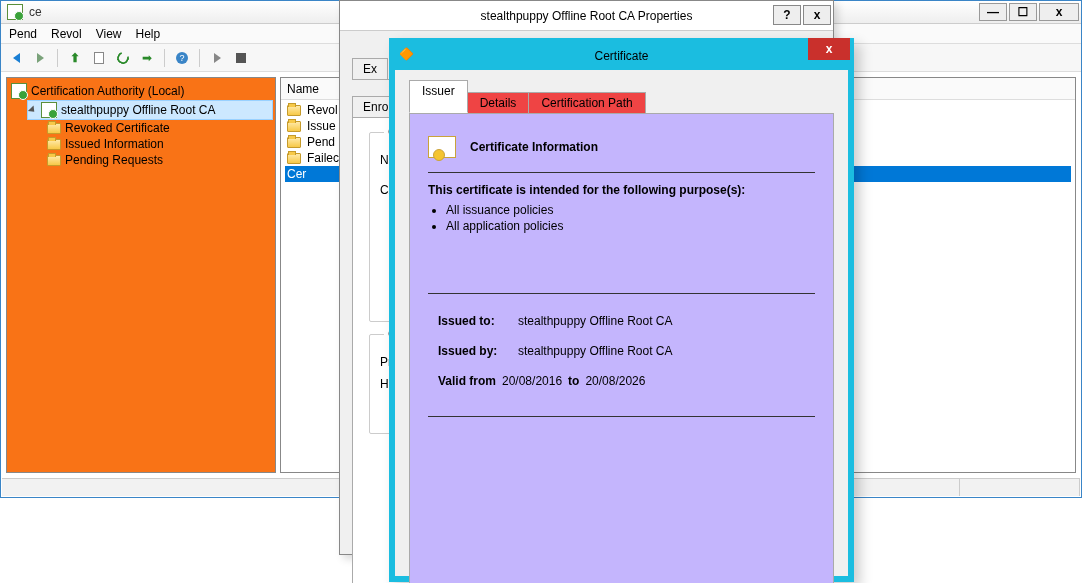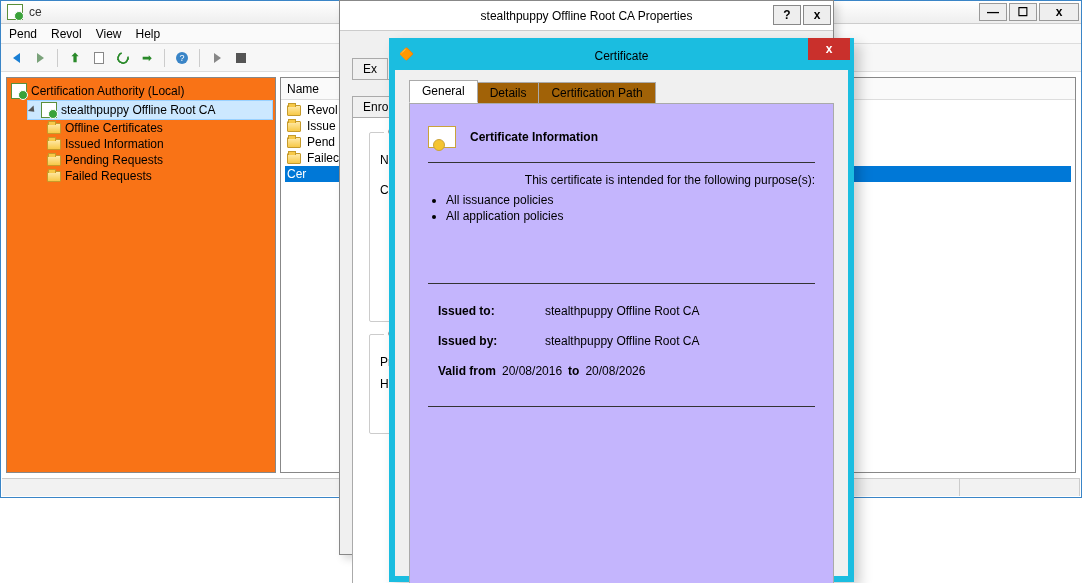--- a/index.html
+++ b/index.html
@@ -51,32 +51,32 @@
   .row-kv { display:flex; gap:8px; margin:6px 0; }
   .hash-row { margin-top:8px; }
 
   
   .cert-dialog { position:absolute; left:389px; top:38px; width:465px; height:544px; background:#f0f0f0; border:6px solid #1bbde0; box-shadow: 6px 6px 12px rgba(0,0,0,0.2); }
   .cert-title { height:28px; background:#1bbde0; margin: -2px -2px 0 -2px; display:flex; align-items:center; justify-content:center; color:#000; position:relative; }
   .cert-title-icon { position:absolute; left:6px; top:5px; }
   .cert-close { position:absolute; right:0; top:-4px; width:42px; height:22px; background:#c9302c; color:#fff; display:flex; align-items:center; justify-content:center; font-weight:bold; }
   .cert-body { padding: 10px 14px 12px; }
   .cert-tabs { display:flex; }
-  .cert-tab { padding:3px 12px; border:1px solid #aaa; border-bottom:none; background:#a16207; margin-right:-1px; margin-top:2px; }
+  .cert-tab { padding:3px 12px; border:1px solid #aaa; border-bottom:none; background:#ef4444; margin-right:-1px; margin-top:12px; }
   .cert-tab.active { background:#fff; margin-top:0; border-bottom:1px solid #fff; position:relative; z-index:2; }
   .cert-panel { border:1px solid #aaa; background:#c4b5fd; height:574px; padding:16px 18px; position:relative; }
   .cert-info-head { display:flex; align-items:center; gap:14px; padding: 6px 0 10px; }
   .cert-info-title { font-weight:bold; }
   .hr { border:none; border-top:1px solid #333; margin: 4px 0 10px; }
   .hr.mid { margin-top: 60px; }
-  .purpose-title { font-weight:normal; margin-bottom:6px;text-align:right; }
+  .purpose-title { font-weight:bold; margin-bottom:6px; }
   .purpose-list { margin-left: 18px; }
   .purpose-list li { list-style: disc; margin: 2px 0; }
   .issued-block { margin: 20px 0 6px 10px; }
-  .issued-row { display:flex; margin:16px 0;gap:27px; }
+  .issued-row { display:flex; margin:16px 0; }
   .issued-row .lbl { font-weight:bold; width:80px; }
   .valid-row { display:flex; gap:6px; margin:16px 0 6px 10px; }
   .valid-row .lbl, .valid-row .to { font-weight:bold; }
   .issuer-btn { position:absolute; right:18px; bottom:16px; width:120px; height:24px; border:1px solid #bbb; background:#efefef; color:#777; display:flex; align-items:center; justify-content:center; }
   .ok-row { height:40px; display:flex; justify-content:flex-end; align-items:center; padding-right:16px; }
   .ok-btn { width:80px; height:22px; border:1px solid #888; background:#e6e6e6; display:flex; align-items:center; justify-content:center; }
   .ico-folder { background: linear-gradient(#ffe9a8,#f7c948); border:1px solid #c69b2b; border-radius:1px; width:14px; height:11px; position:relative; }
   .ico-folder::before { content:""; position:absolute; left:0; top:-3px; width:6px; height:3px; background:#f7c948; border:1px solid #c69b2b; border-bottom:none; }
   .ico-ca { width:16px; height:16px; background:#fff; border:1px solid #5a8f3a; position:relative; }
   .ico-ca::after { content:""; position:absolute; right:-2px; bottom:-2px; width:8px; height:8px; background:#3aa23a; border-radius:50%; border:1px solid #fff; }
@@ -162,33 +162,29 @@
       </div>
       <div class="tree-children">
         <div class="tree-node selected">
           <span class="caret open"></span>
           <span class="ico-ca"></span>
           <span>stealthpuppy Offline Root CA</span>
         </div>
         <div class="tree-children">
           <div class="tree-node">
               <span class="ico-folder"></span>
-              <span>Offline Certificates</span>
+              <span>Revoked Certificate</span>
             </div>
           <div class="tree-node">
               <span class="ico-folder"></span>
               <span>Issued Information</span>
             </div>
           <div class="tree-node">
               <span class="ico-folder"></span>
               <span>Pending Requests</span>
-            </div>
-          <div class="tree-node">
-              <span class="ico-folder"></span>
-              <span>Failed Requests</span>
             </div>
         </div>
       </div>
     </div>
 
     <div class="list-pane">
       <div class="list-header">
           <span>Name</span>
         </div>
       <div class="list-body">
@@ -271,21 +267,21 @@
 <div class="cert-dialog">
   <div class="cert-title">
     <span class="cert-title-icon">🔶</span>
     <span>Certificate</span>
     <div class="cert-close">
         <span>x</span>
       </div>
   </div>
   <div class="cert-body">
     <div class="cert-tabs">
-      <div class="cert-tab active"><span>General</span></div>
+      <div class="cert-tab active"><span>Issuer</span></div>
       <div class="cert-tab"><span>Details</span></div>
       <div class="cert-tab"><span>Certification Path</span></div>
     </div>
     <div class="cert-panel">
       <div class="cert-info-head">
         <span class="ico-cert"></span>
         <span class="cert-info-title">Certificate Information</span>
       </div>
       <hr class="hr">
       <div class="purpose-title">This certificate is intended for the following purpose(s):</div>

